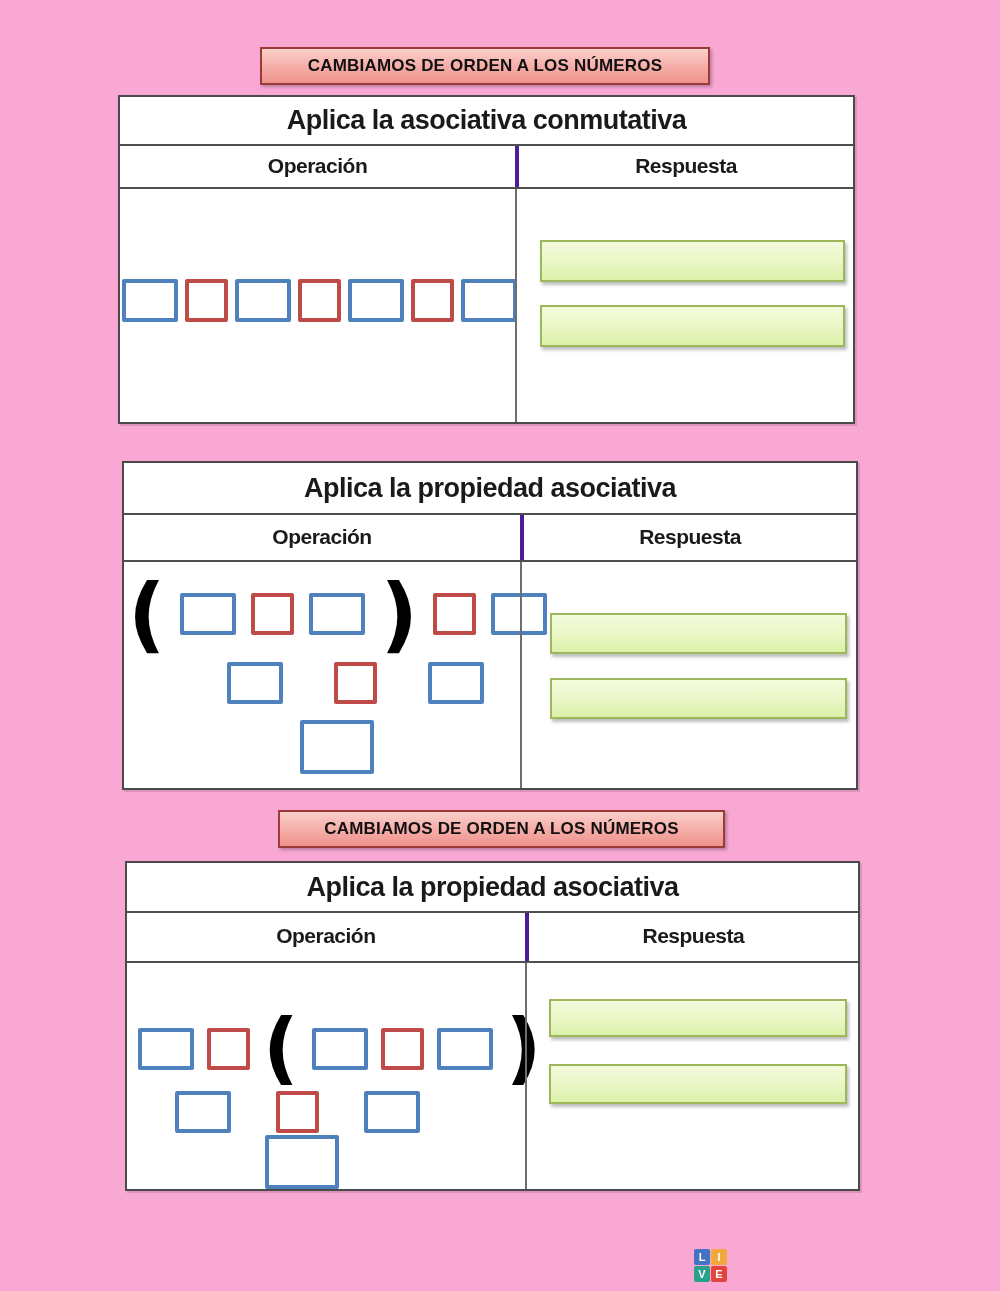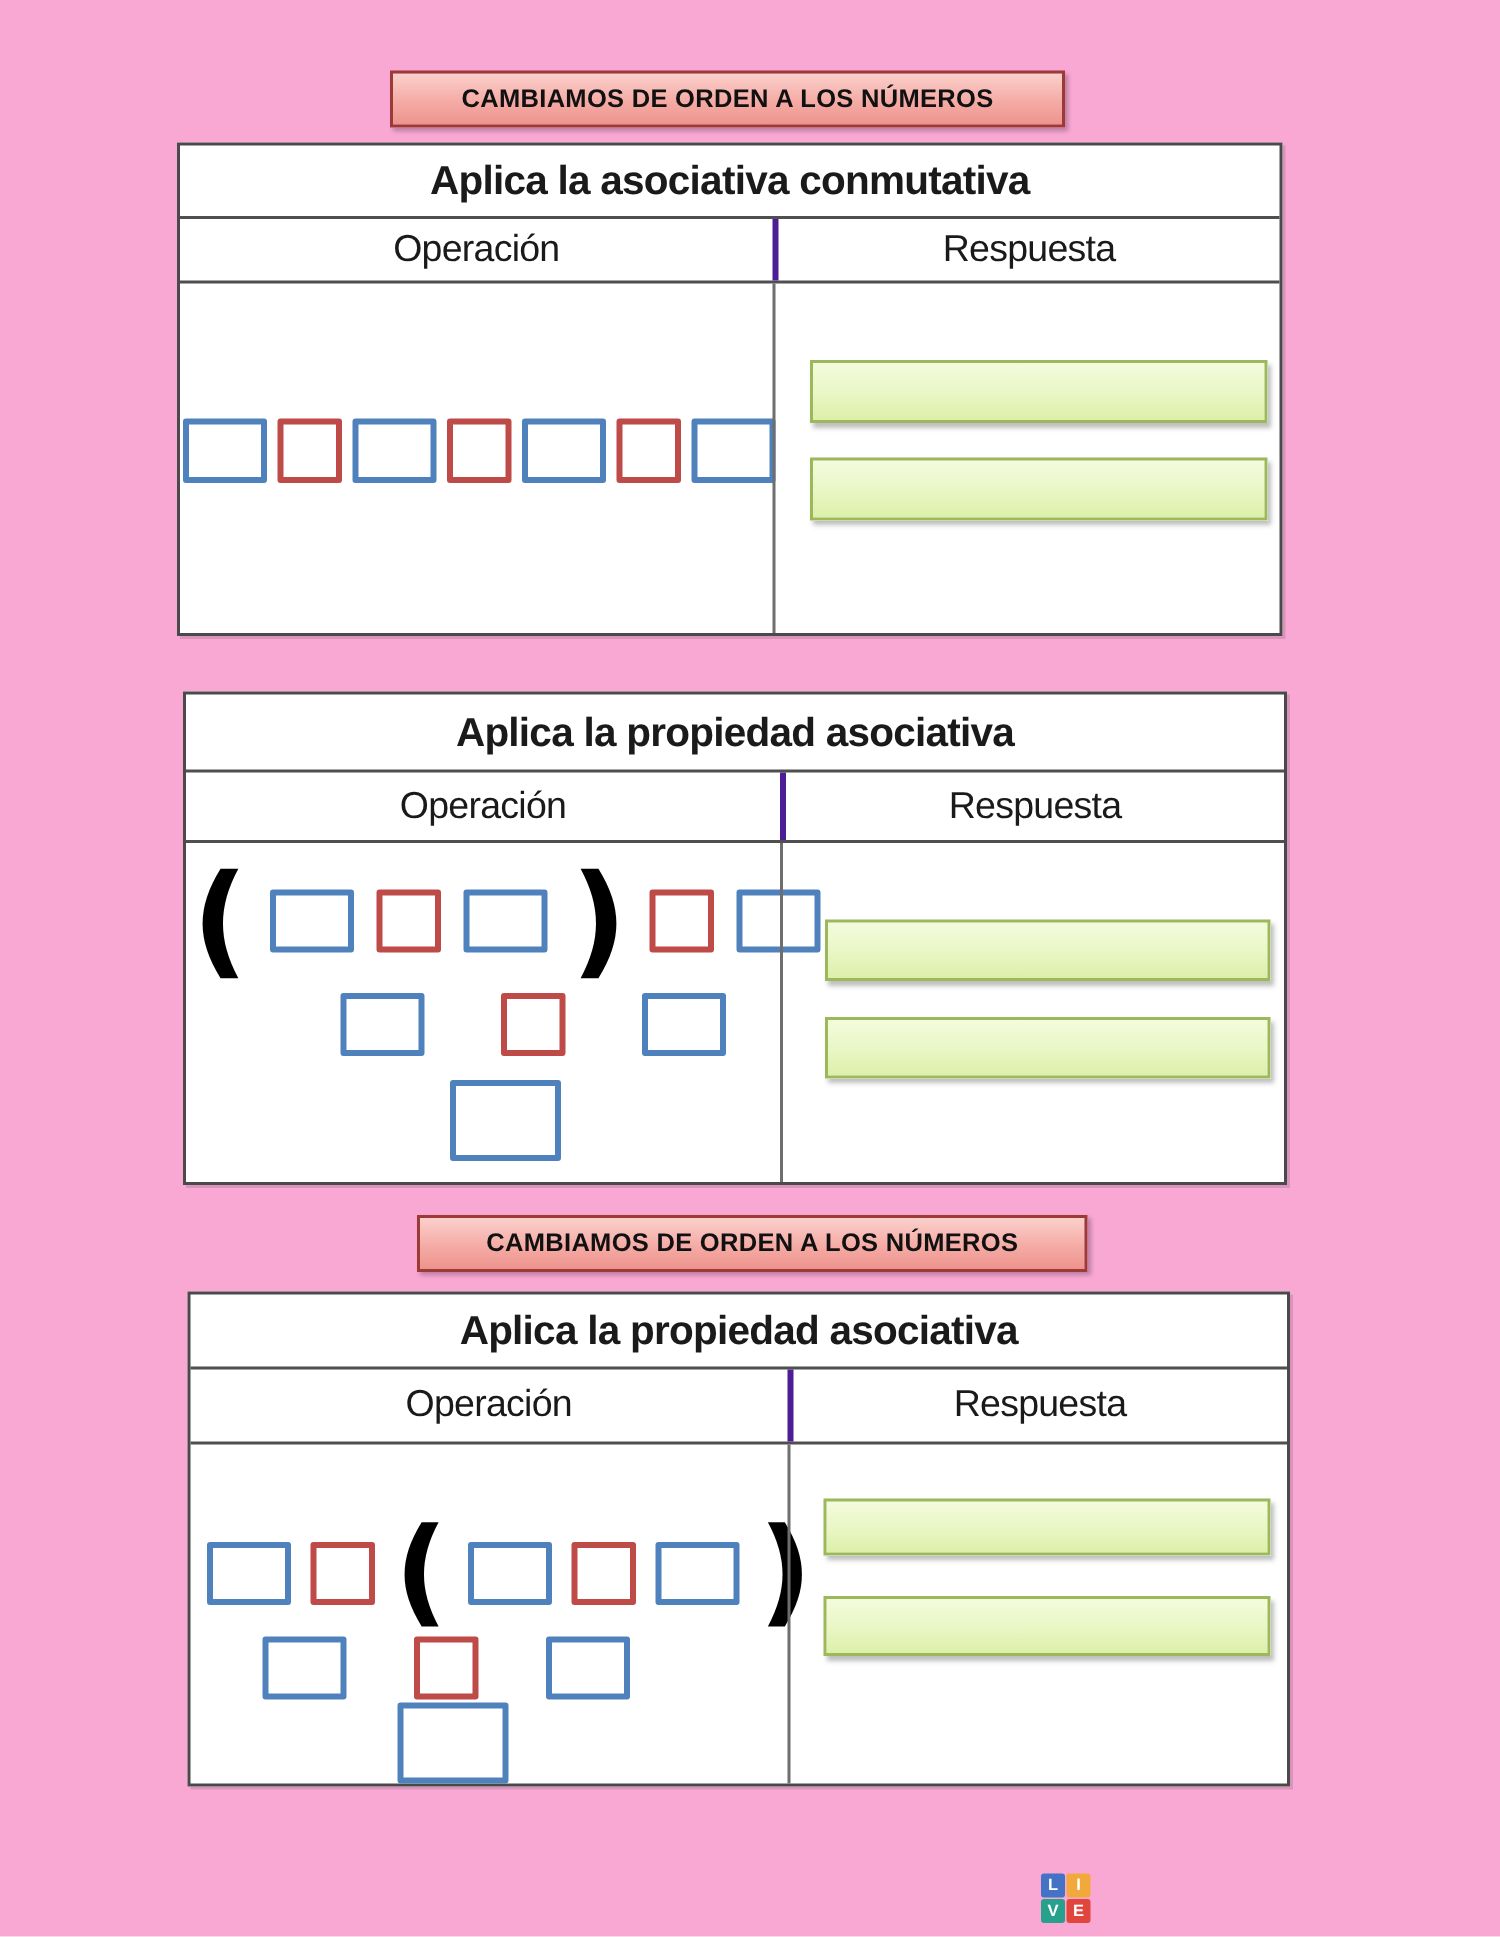--- a/index.html
+++ b/index.html
@@ -34,21 +34,21 @@
   .t-title {
     width:100%; border-bottom:2px solid #4f4f4f; text-align:center;
     font-weight:bold; color:#1a1a1a; letter-spacing:-.5px;
   }
   .t1 .t-title { height:49px; line-height:47px; font-size:27px; }
   .t2 .t-title { height:52px; line-height:50px; font-size:27px; }
   .t3 .t-title { height:50px; line-height:48px; font-size:27px; }
 
   .t-heads { display:grid; grid-template-columns:var(--split) 1fr; border-bottom:2px solid #4f4f4f; }
   .t-head {
-    text-align:center; font-weight:normal; font-size:25px; color:#1a1a1a; letter-spacing:-.5px;
+    text-align:center; font-weight:bold; font-size:21px; color:#1a1a1a; letter-spacing:-.5px;
   }
   .t-head.right { border-left:4px solid #4c1d95; }
   .t1 .t-head { height:41px; line-height:40px; }
   .t2 .t-head { height:45px; line-height:44px; }
   .t3 .t-head { height:48px; line-height:46px; }
 
   .t-body { display:grid; grid-template-columns:var(--split) 1fr; flex:1; }
   .t-cell { position:relative; }
   .ans-cell { border-left:2px solid #6e6e6e; }
 

